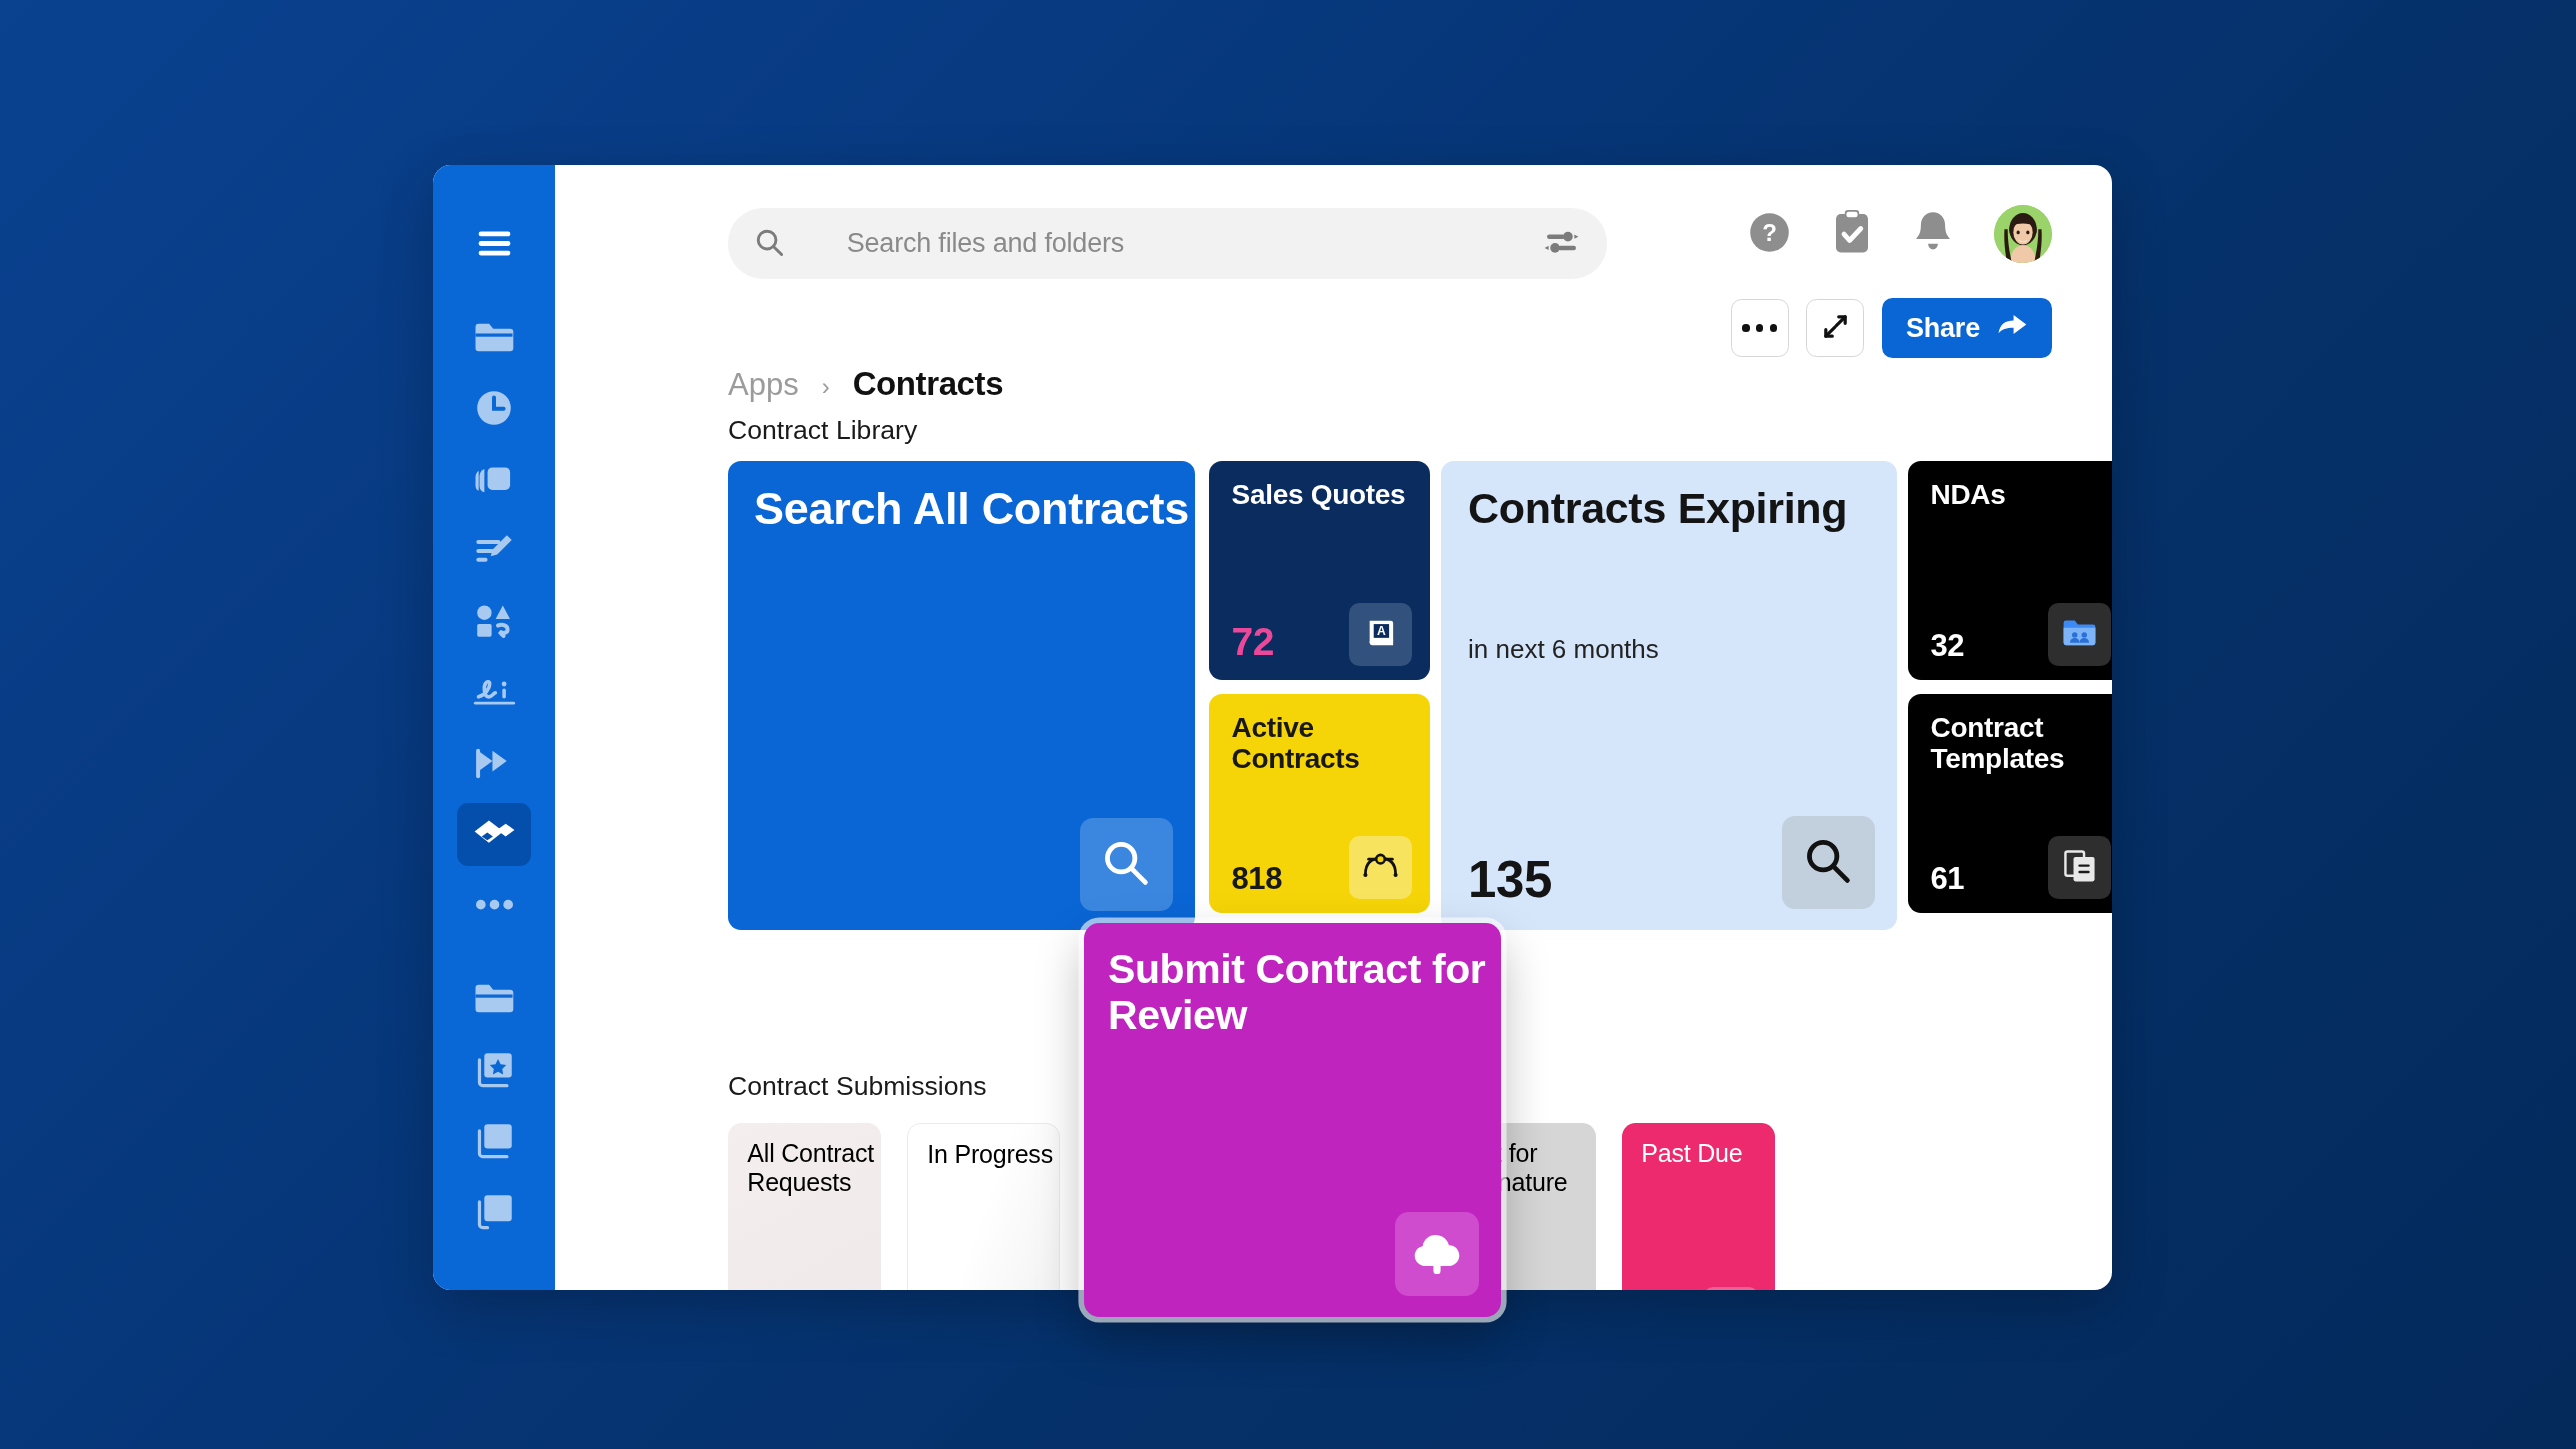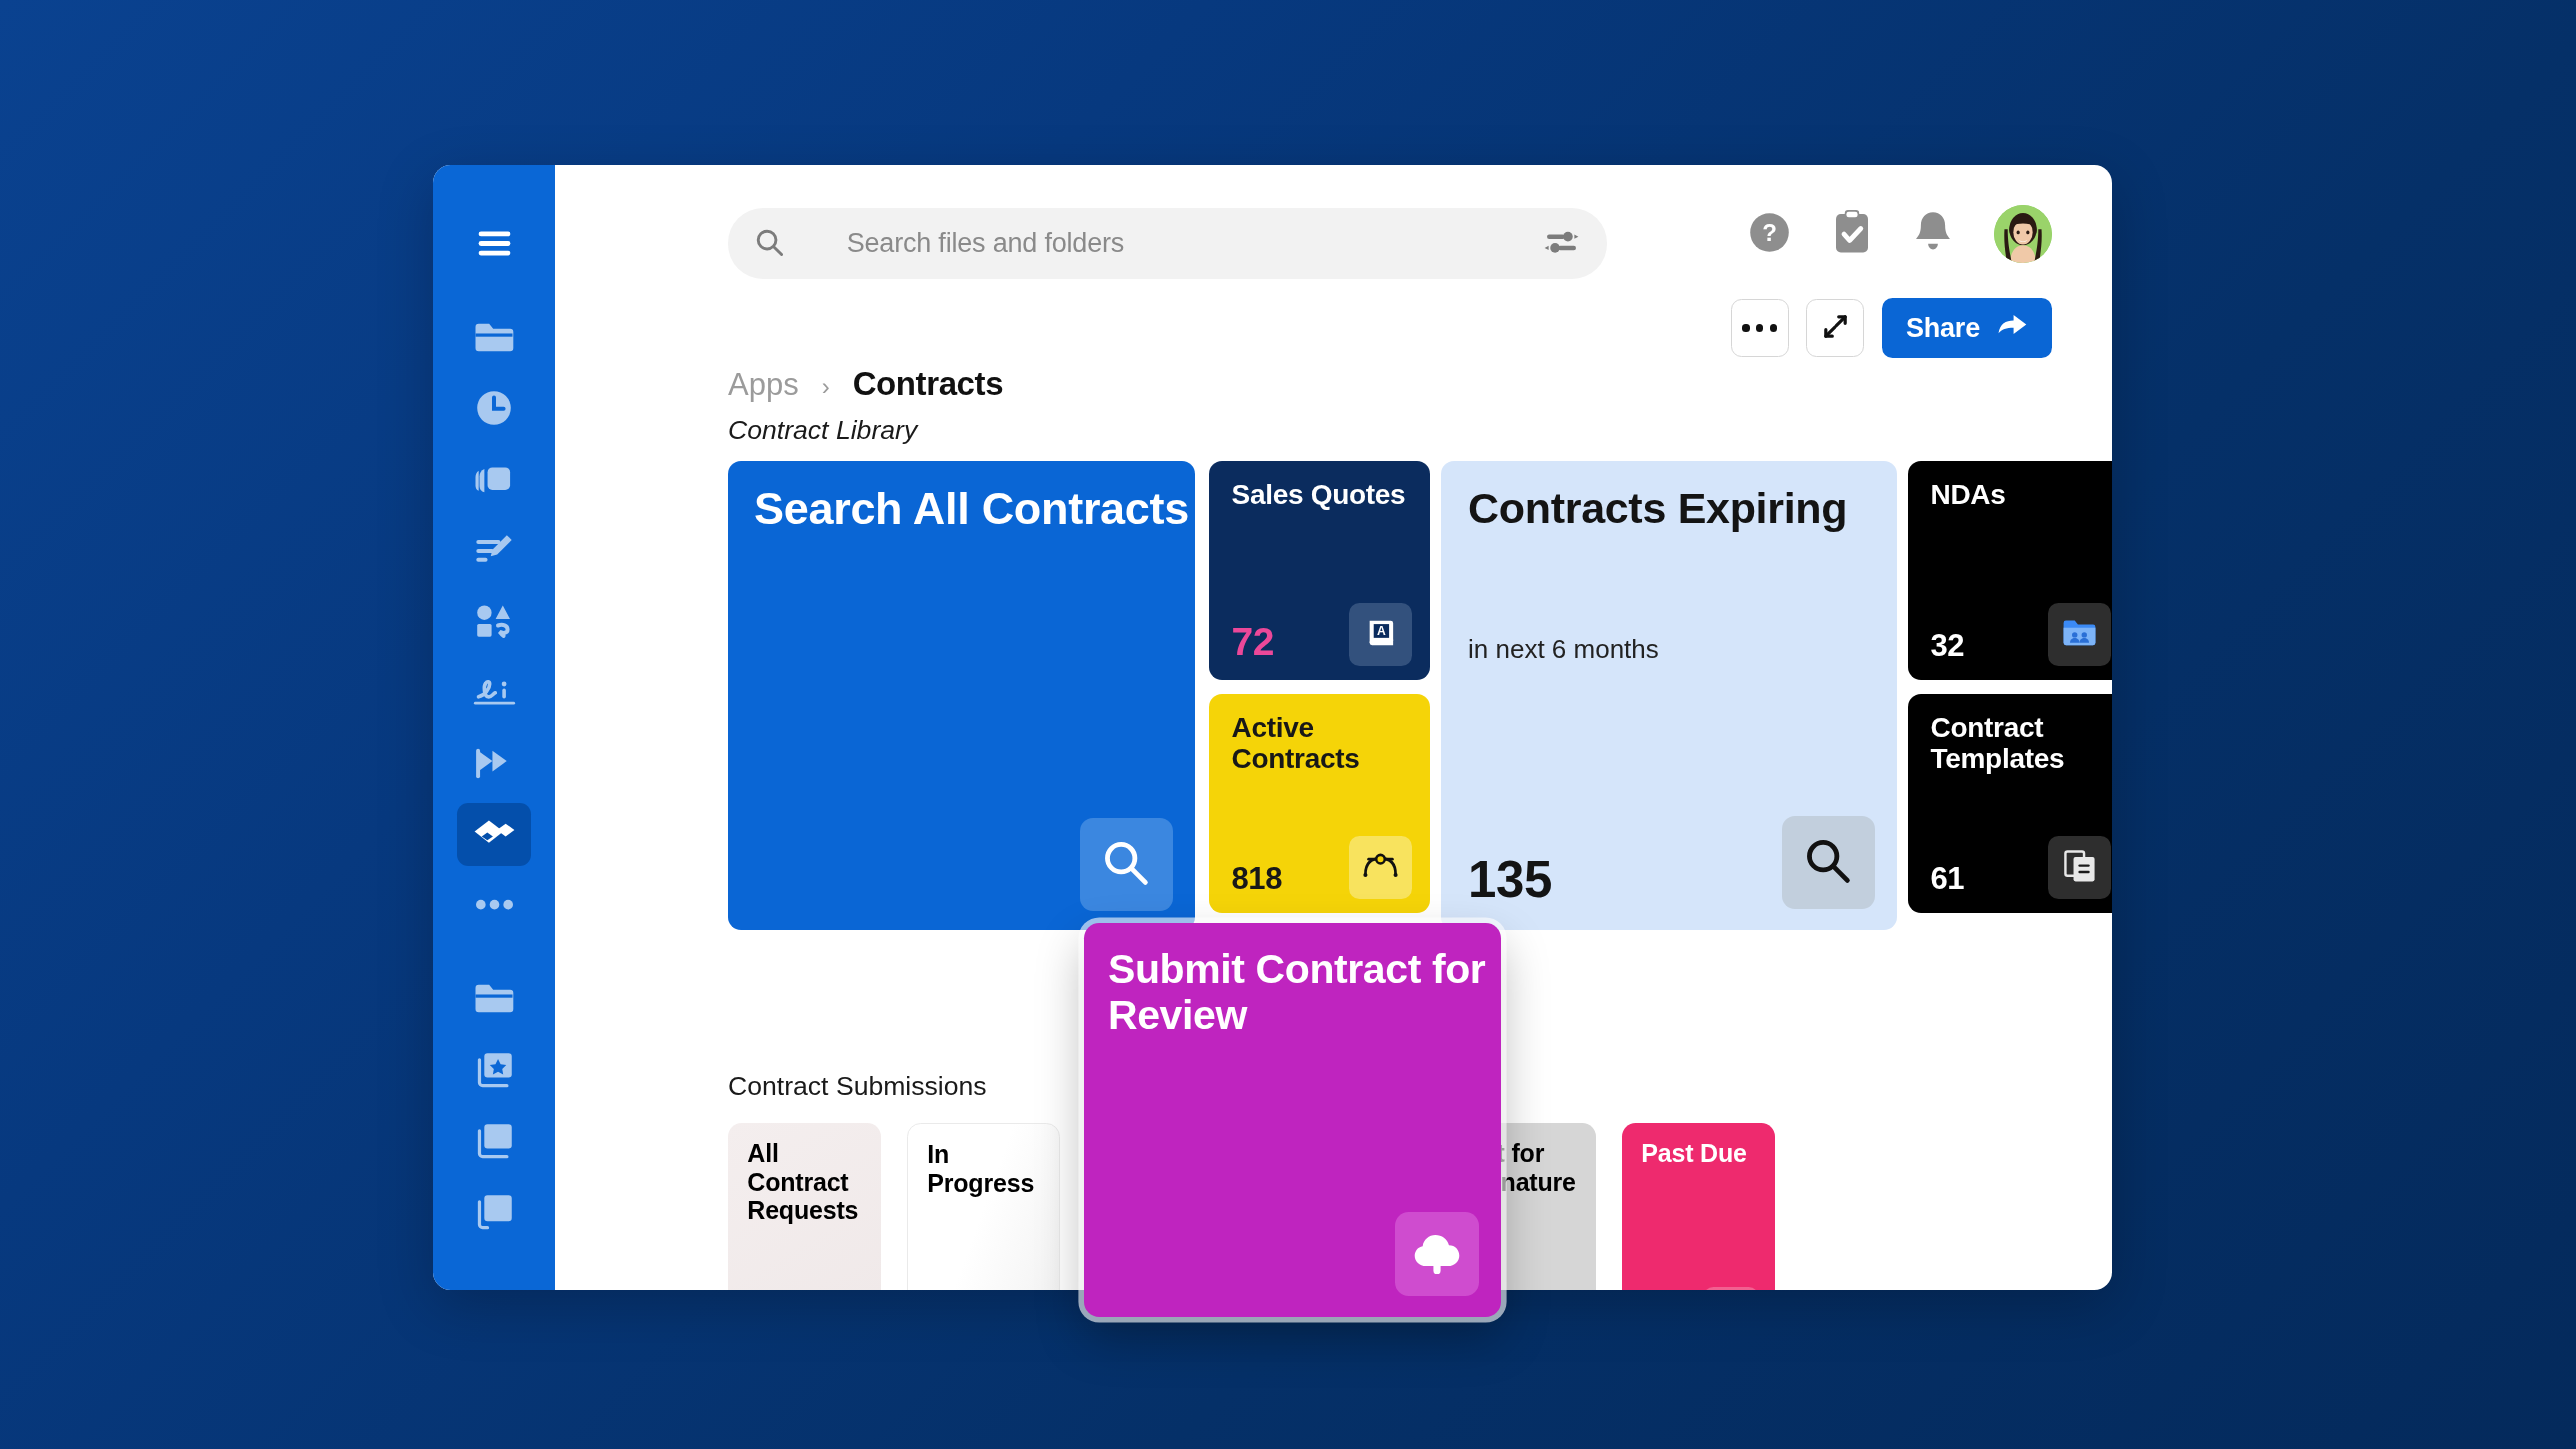--- a/index.html
+++ b/index.html
@@ -83,21 +83,21 @@
   
   .crumb-row {
     position: absolute; left: 173px; top: 200px;
     display: flex; align-items: baseline; gap: 23px;
   }
   .crumb-apps { font-size: 31px; color: #9b9b9b; font-weight: 400; }
   .crumb-sep { font-size: 24px; color: #9b9b9b; }
   .crumb-cur { font-size: 33px; color: #111; font-weight: 700; letter-spacing: -0.4px; }
   .lib-title {
     position: absolute; left: 173px; top: 250px;
-    font-size: 26.6px; color: #1a1a1a; font-weight: 400; font-style: italic;
+    font-size: 26.6px; color: #1a1a1a; font-weight: 400;
   }
 
   
   .hdr-btns {
     position: absolute; right: 60px; top: 133px;
     display: flex; align-items: center; gap: 17.7px; justify-content: center;
   }
   .sq-btn {
     width: 58px; height: 58px;
     border: 1.2px solid #d6d6d6; border-radius: 10.5px;
@@ -176,21 +176,21 @@
   }
   .tiles2 { position: absolute; left: 173px; top: 958px; }
   .t2 {
     position: absolute;
     width: 153px; height: 233px;
     border-radius: 13.7px;
     overflow: hidden;
   }
   .t2 .t-title {
     position: absolute; left: 19.3px; top: 16px;
-    font-size: 25px; font-weight: 700; line-height: 1.14; letter-spacing: -0.2px;
+    font-size: 25px; font-weight: 400; line-height: 1.14; letter-spacing: -0.2px;
   }
   .t2 .t-num {
     position: absolute; left: 19.3px; bottom: 17.7px;
     font-size: 29px; font-weight: 700;
   }
 
   #t2-all   { left: 0px;   background: linear-gradient(150deg,#f4eeee 0%, #efe8e8 100%); }
   #t2-prog  { left: 179px; background: linear-gradient(110deg,#ffffff 0%, #ffffff 45%, #f0f0f0 100%); border:1.2px solid #eaeaea; }
   #t2-draft { left: 357px; background: linear-gradient(110deg,#fbfbfb 0%, #f3f3f3 100%); border:1.2px solid #eaeaea; }
   #t2-rev   { left: 536px; background: linear-gradient(110deg,#ffffff 0%, #f2f2f2 100%); border:1.2px solid #ececec; }

